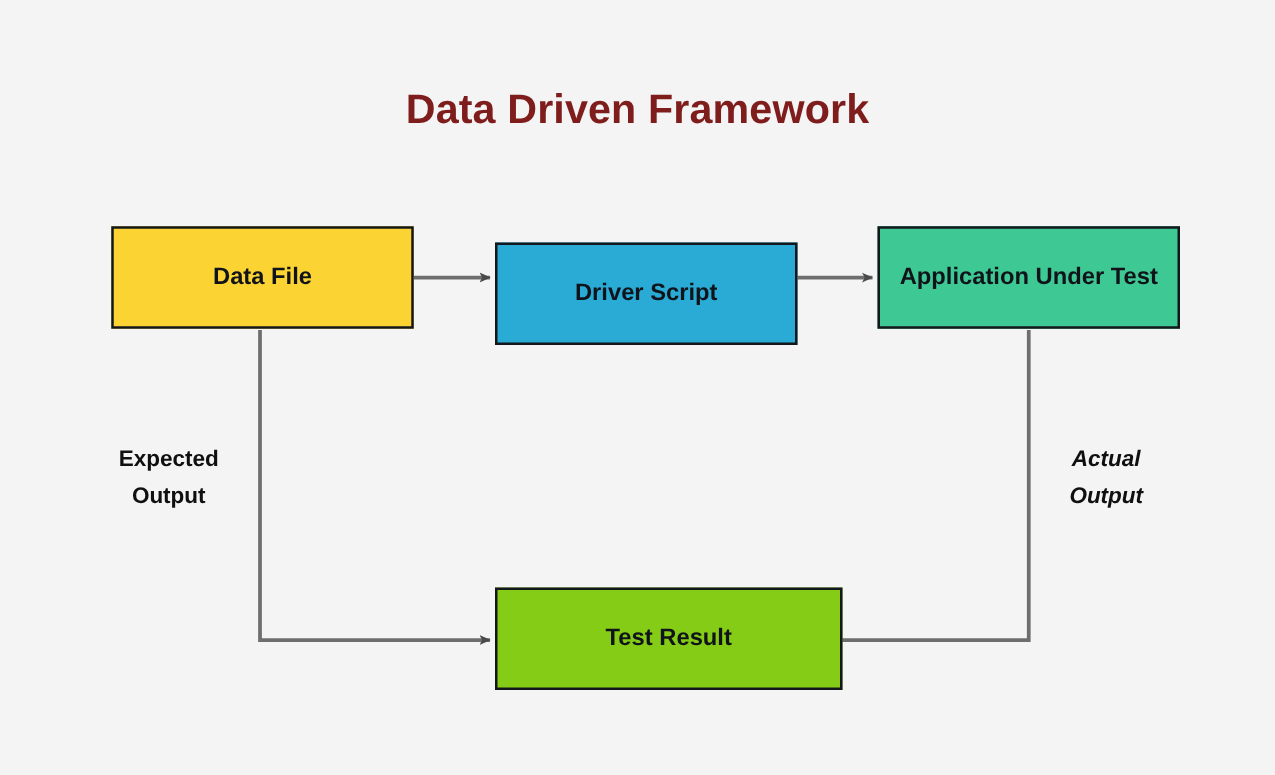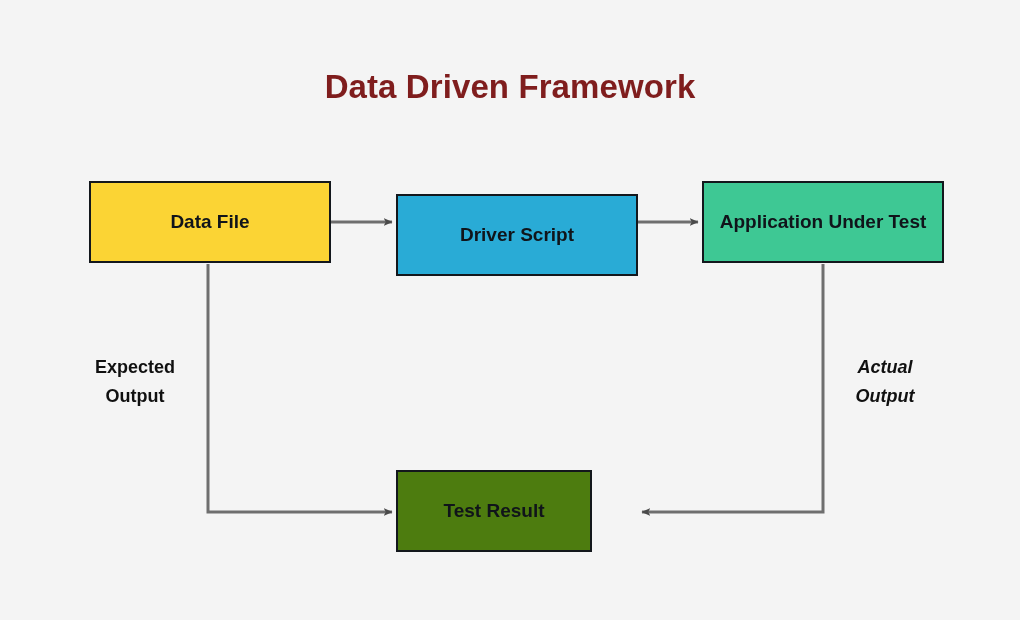--- a/index.html
+++ b/index.html
@@ -91,21 +91,21 @@
   </div>
 
   <div class="node" style="left:396px; top:194px; width:242px; height:82px; background:#29abd6;">
     <span>Driver Script</span>
   </div>
 
   <div class="node" style="left:702px; top:181px; width:242px; height:82px; background:#3ec894;">
     <span>Application Under Test</span>
   </div>
 
-  <div class="node" style="left:396px; top:470px; width:196px; height:82px; background:#4d7c0f;">
+  <div class="node" style="left:396px; top:470px; width:278px; height:82px; background:#84cc16;">
     <span>Test Result</span>
   </div>
 
   <div class="edge-label" style="left:70px; top:353px; width:130px;">Expected
 Output</div>
 
   <div class="edge-label" style="left:820px; top:353px; width:130px;font-style:italic;">Actual
 Output</div>
 
 </div>

